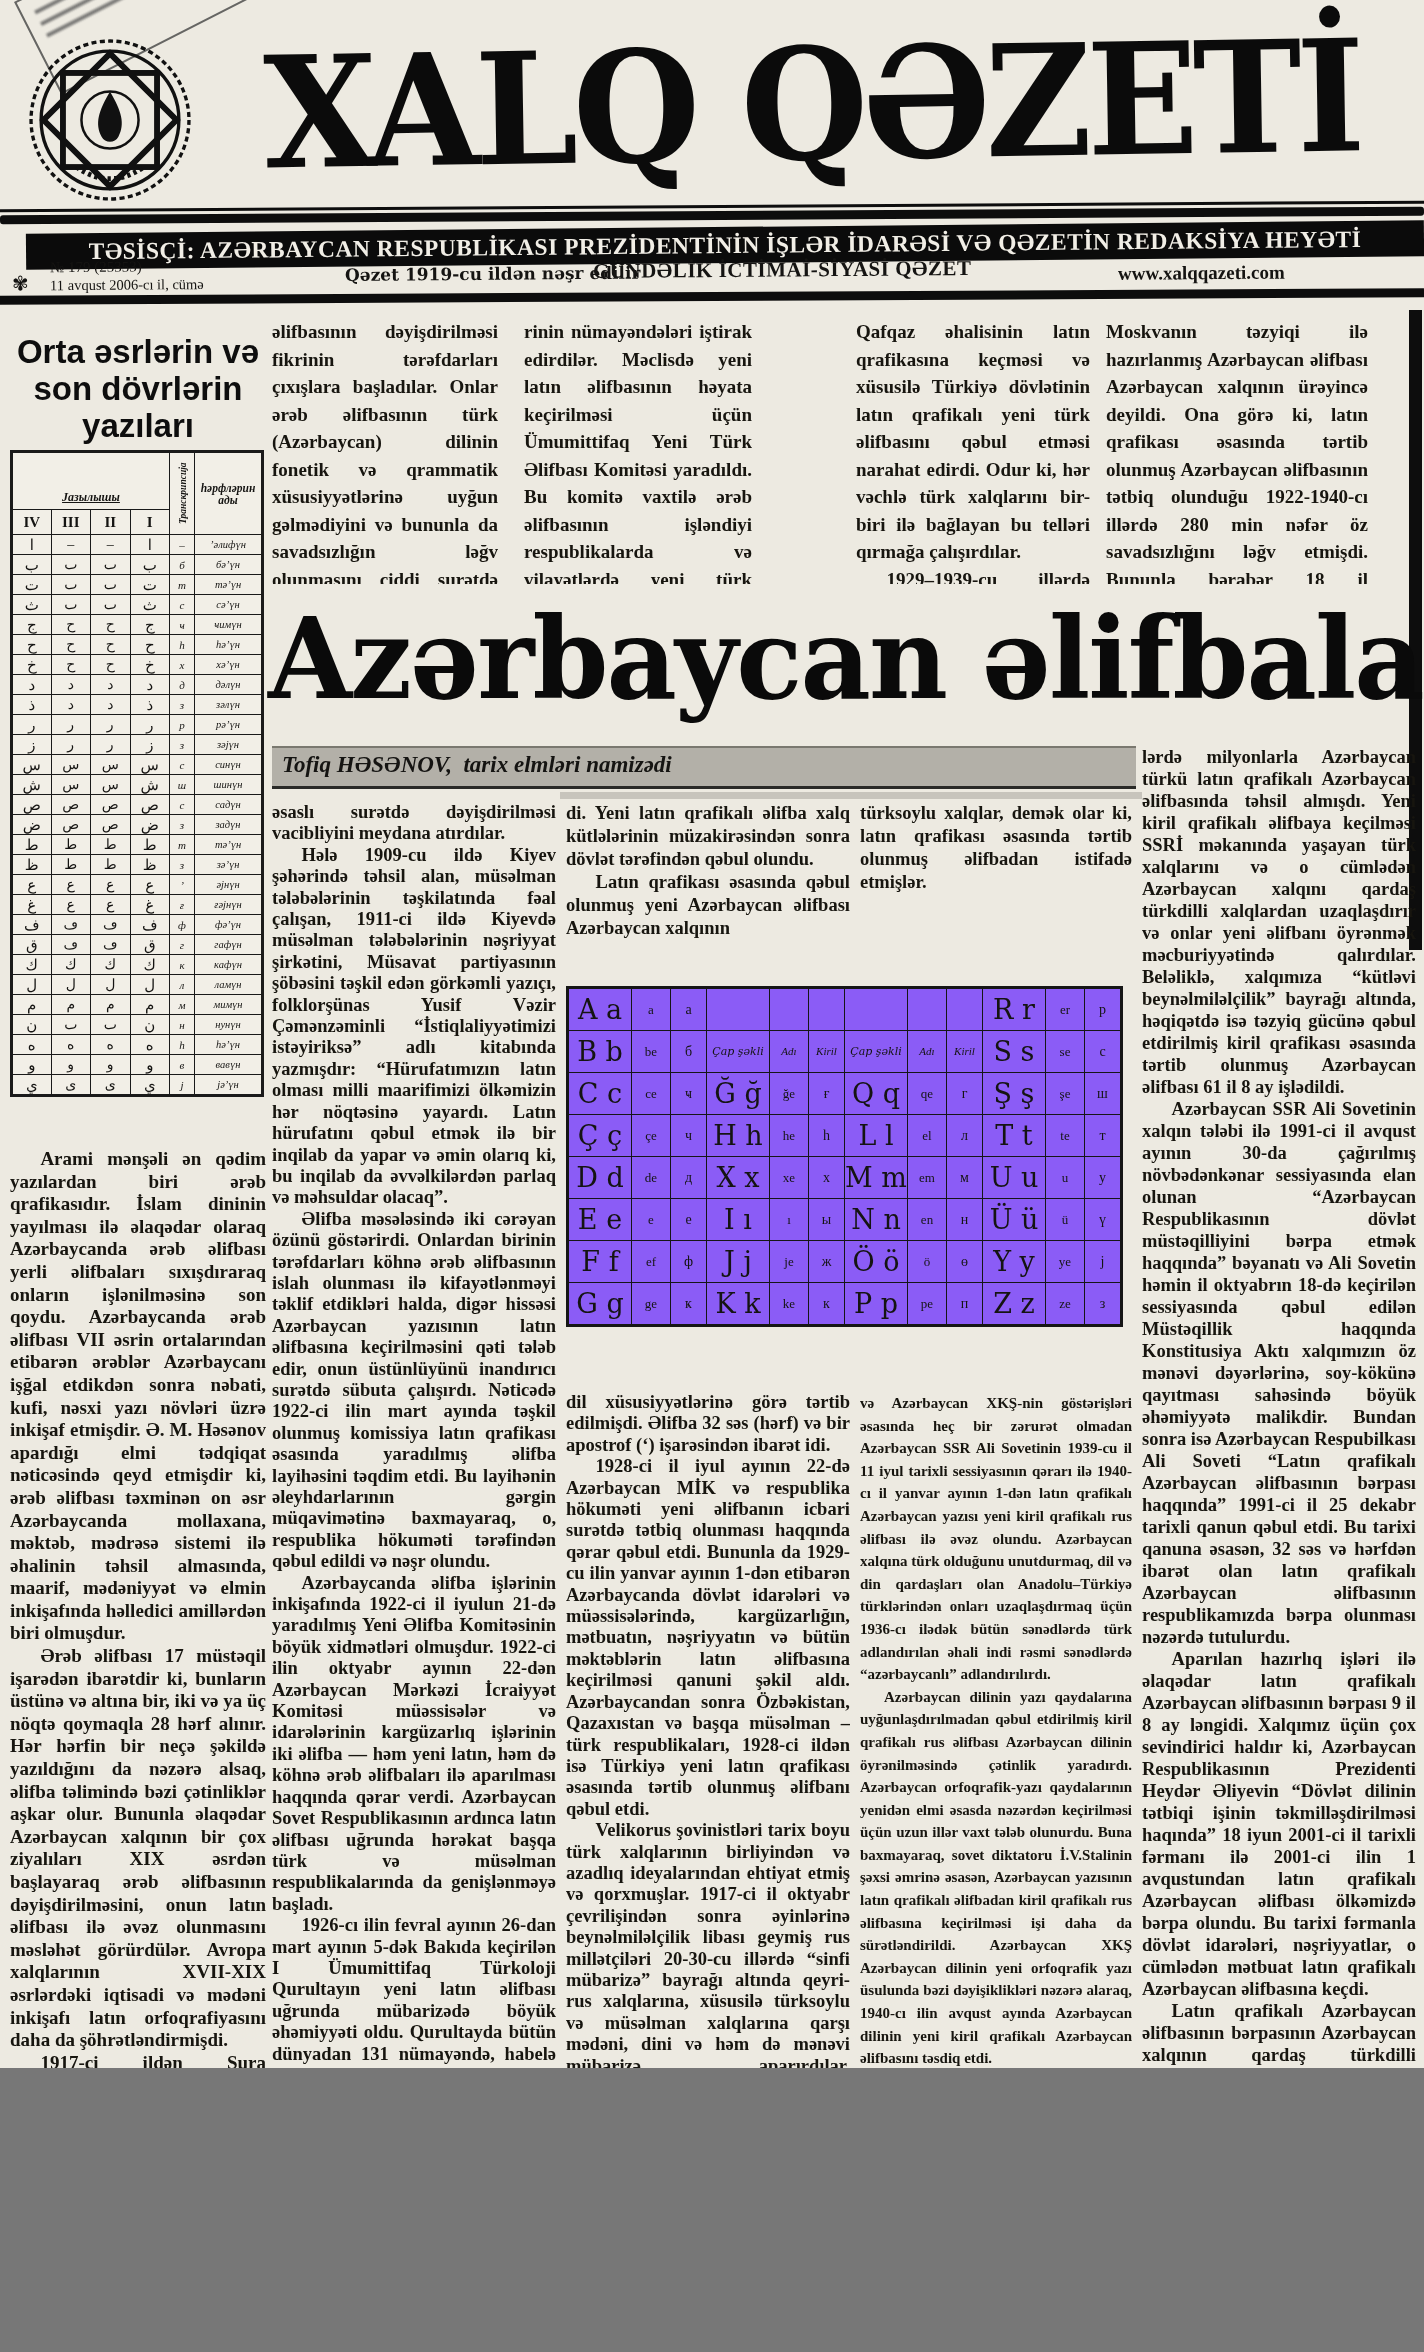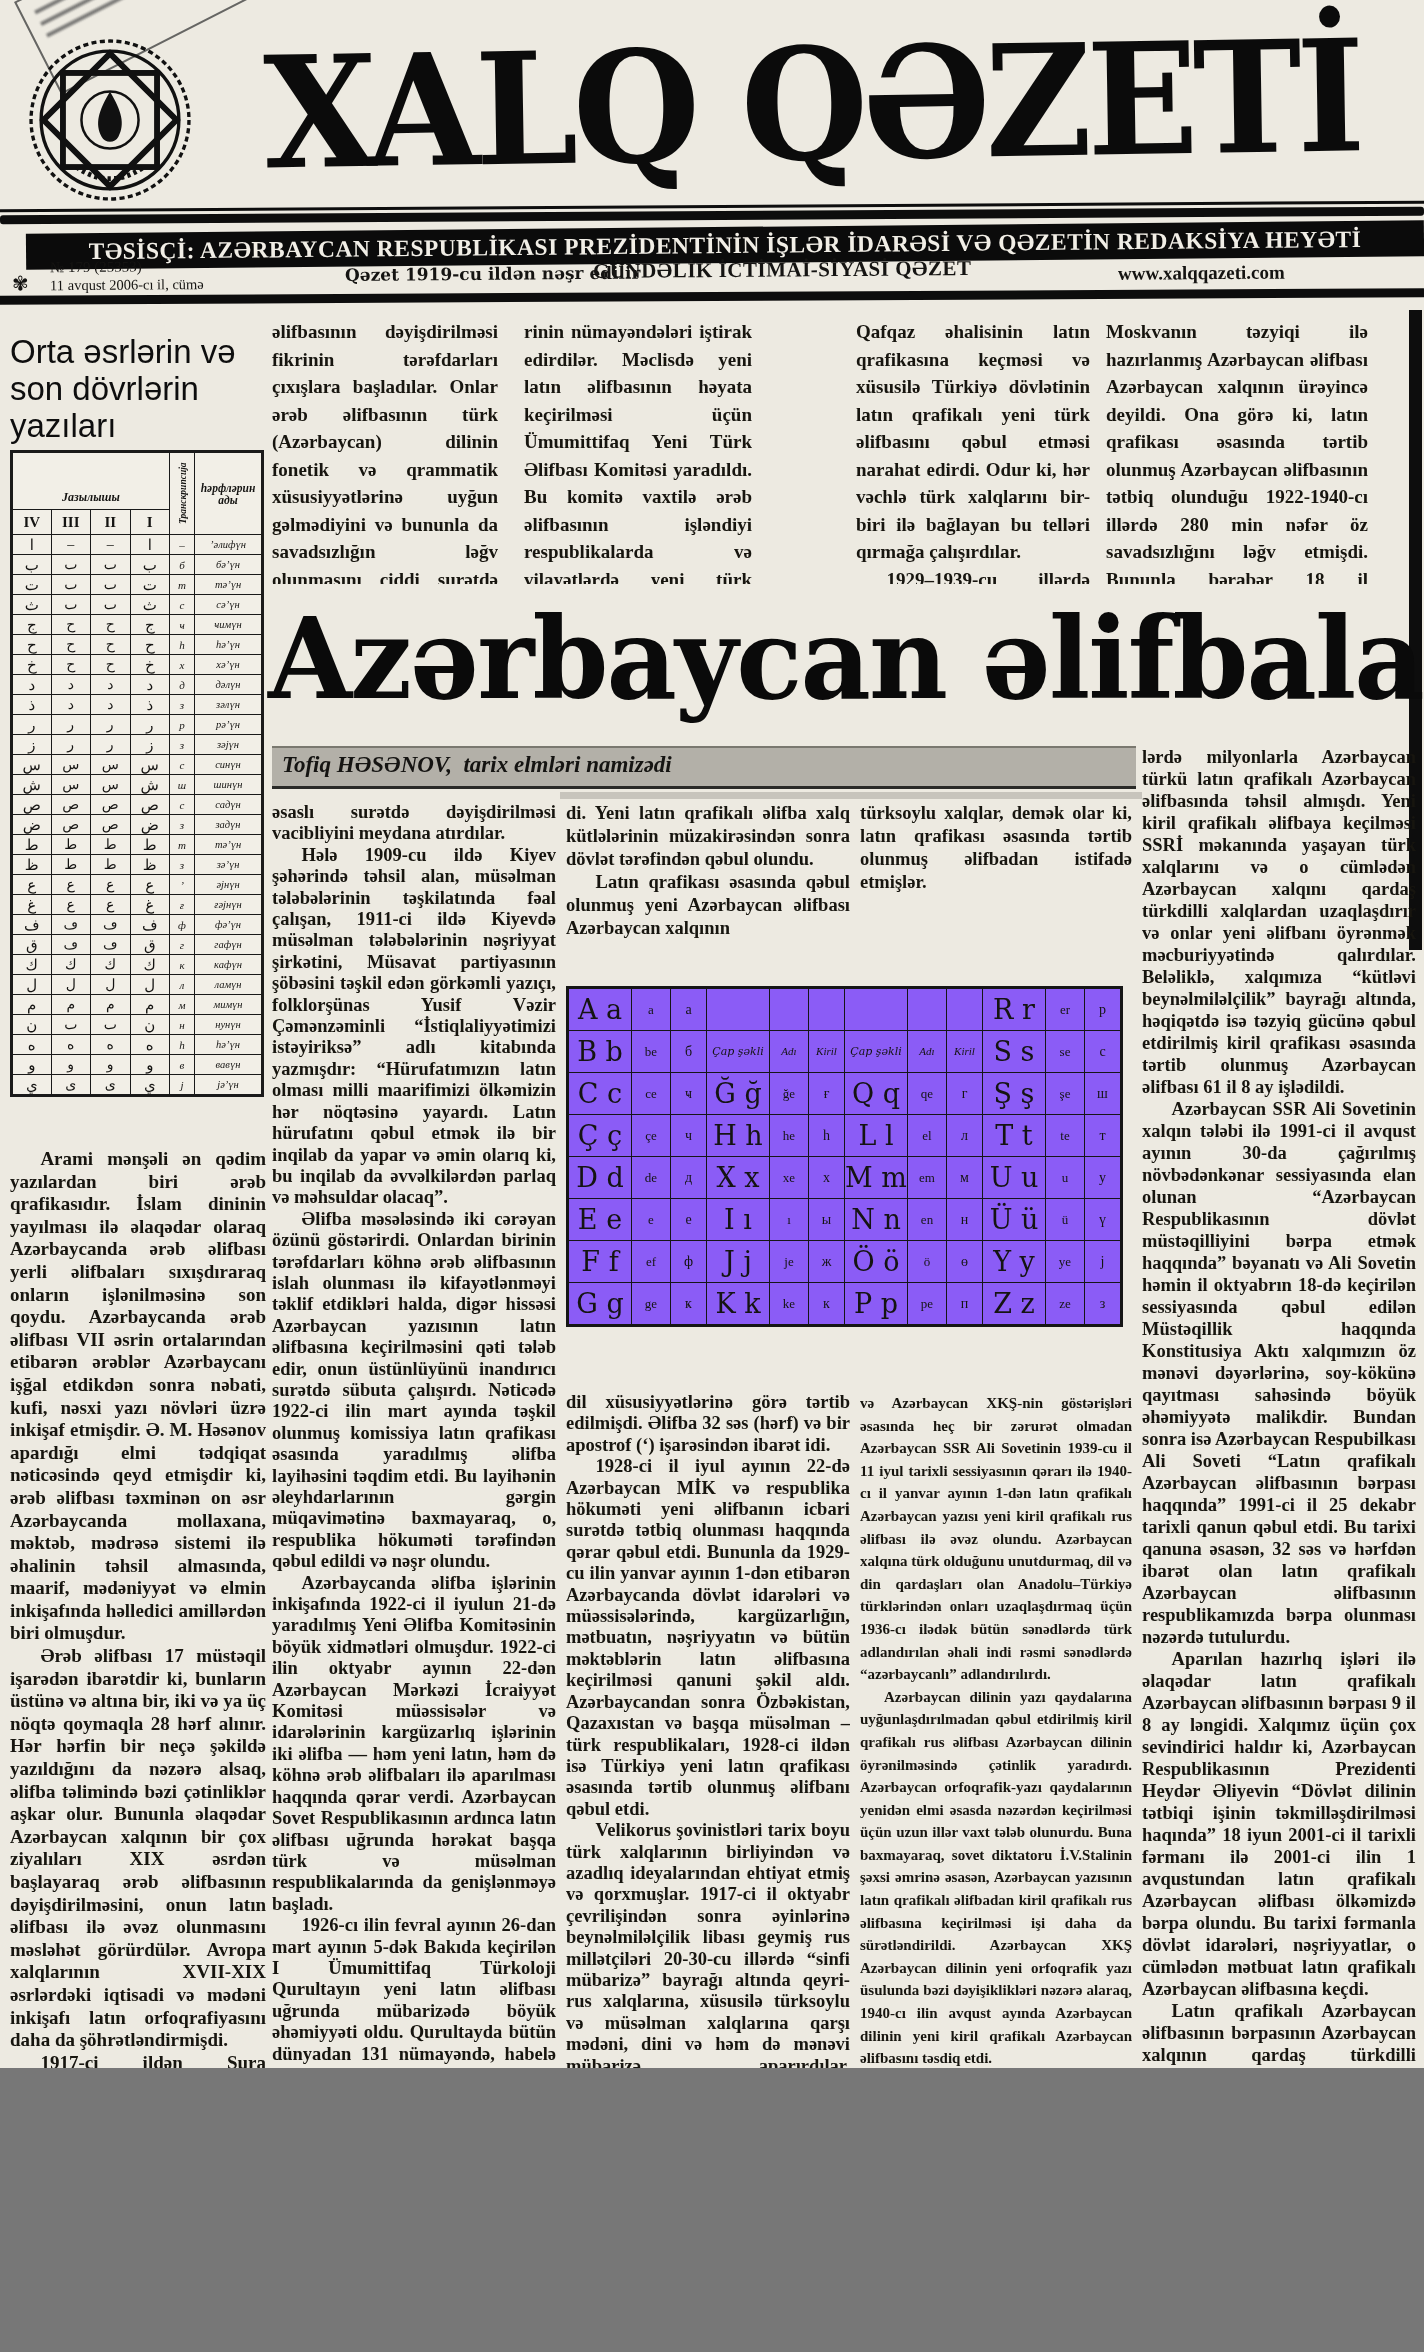--- a/index.html
+++ b/index.html
@@ -23,26 +23,26 @@
   #flower-ornament{position:absolute;left:12px;top:12px;font-size:20px;}
   #issue-no{position:absolute;left:50px;top:0;font-weight:normal;font-size:15px;}
   #issue-date{position:absolute;left:50px;top:18px;font-size:14.5px;}
   #since{position:absolute;left:345px;top:8px;font-size:17px;font-weight:bold;font-family:"DejaVu Serif",serif;}
   #tagline{position:absolute;left:593px;top:4px;font-size:21px;font-weight:bold;letter-spacing:.5px;}
   #website{position:absolute;left:1118px;top:12px;font-size:19px;font-weight:bold;}
   #rule-c{top:292px;height:9px;transform:rotate(-0.3deg);}
   #right-edge-bar{position:absolute;left:1409px;top:310px;width:13px;height:640px;background:#0d0d0d;}
   #bottom-rule{position:absolute;left:140px;top:2340px;width:1284px;height:7px;background:#0d0d0d;}
   
-  #left-heading{position:absolute;left:10px;top:334px;width:256px;text-align:left;
-      font-family:"Liberation Sans",sans-serif;font-weight:normal;font-size:33px;line-height:1.12;color:#0e0e0e;}
+  #left-heading{position:absolute;left:10px;top:334px;width:256px;text-align:center;
+      font-family:"Liberation Sans",sans-serif;font-weight:bold;font-size:33px;line-height:1.12;color:#0e0e0e;}
   #scripts-table{position:absolute;left:10px;top:450px;width:254px;border-collapse:collapse;
       border:3px solid #1a1a1a;background:#f2efe7;table-layout:fixed;}
   #scripts-table th,#scripts-table td{border:1px solid #1a1a1a;padding:0;text-align:center;overflow:hidden;}
-  #scripts-table .hdr-group{height:52px;font-size:12px;font-style:italic;vertical-align:bottom;padding-bottom:4px;}
+  #scripts-table .hdr-group{height:52px;font-size:12px;font-style:italic;vertical-align:bottom;padding-bottom:4px;text-decoration:underline;}
   #scripts-table .hdr-num{height:24px;font-size:15px;font-weight:bold;}
   #scripts-table .hdr-tr{writing-mode:vertical-rl;transform:rotate(180deg);font-size:9.5px;font-style:italic;width:24px;}
   #scripts-table .hdr-name{font-size:11.5px;font-style:italic;width:66px;}
   #scripts-table td{height:19px;}
   .c-iv,.c-i{width:46px;font-size:15px;}
   .c-iii,.c-ii{width:37px;font-size:14px;}
   .c-tr{width:24px;font-size:11px;font-style:italic;}
   .c-name{width:66px;font-size:10.5px;font-style:italic;}
   
   .bodycol{position:absolute;text-align:justify;overflow:hidden;font-weight:600;color:#17150f;}

